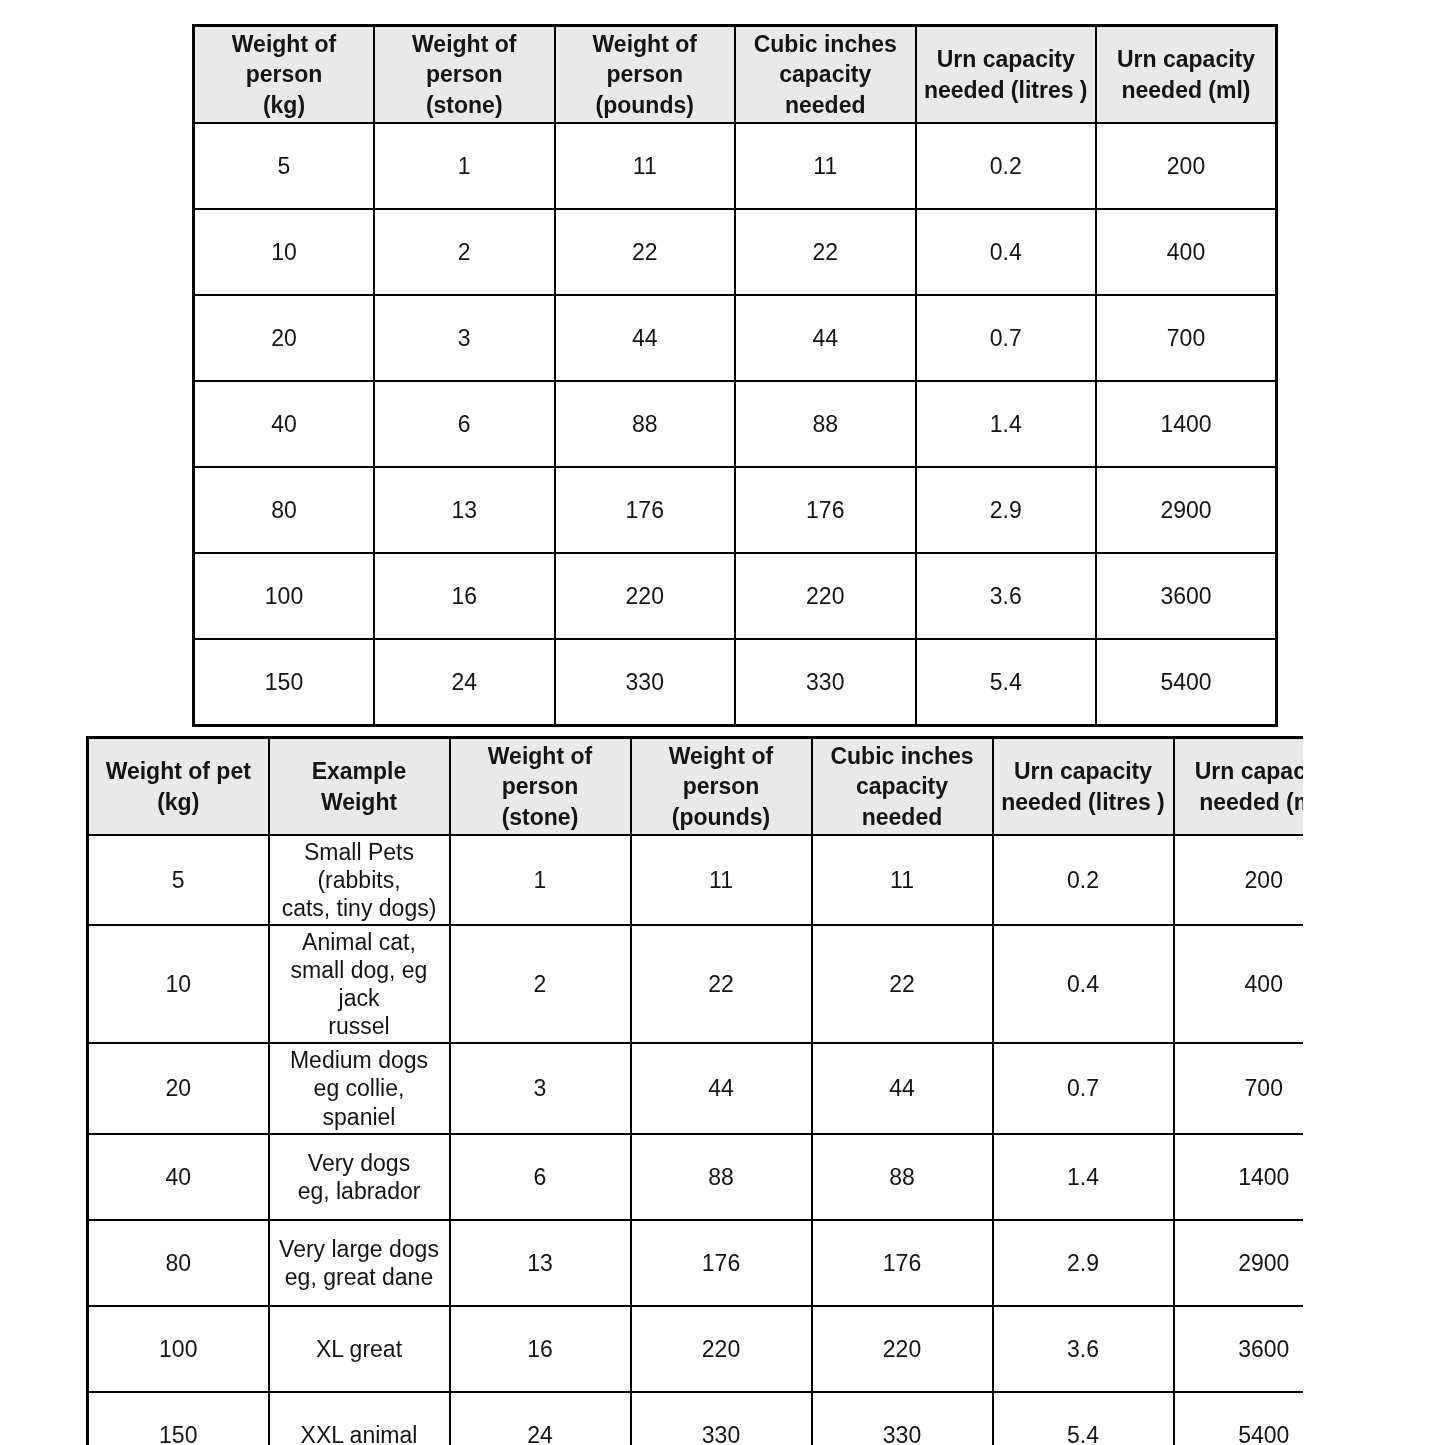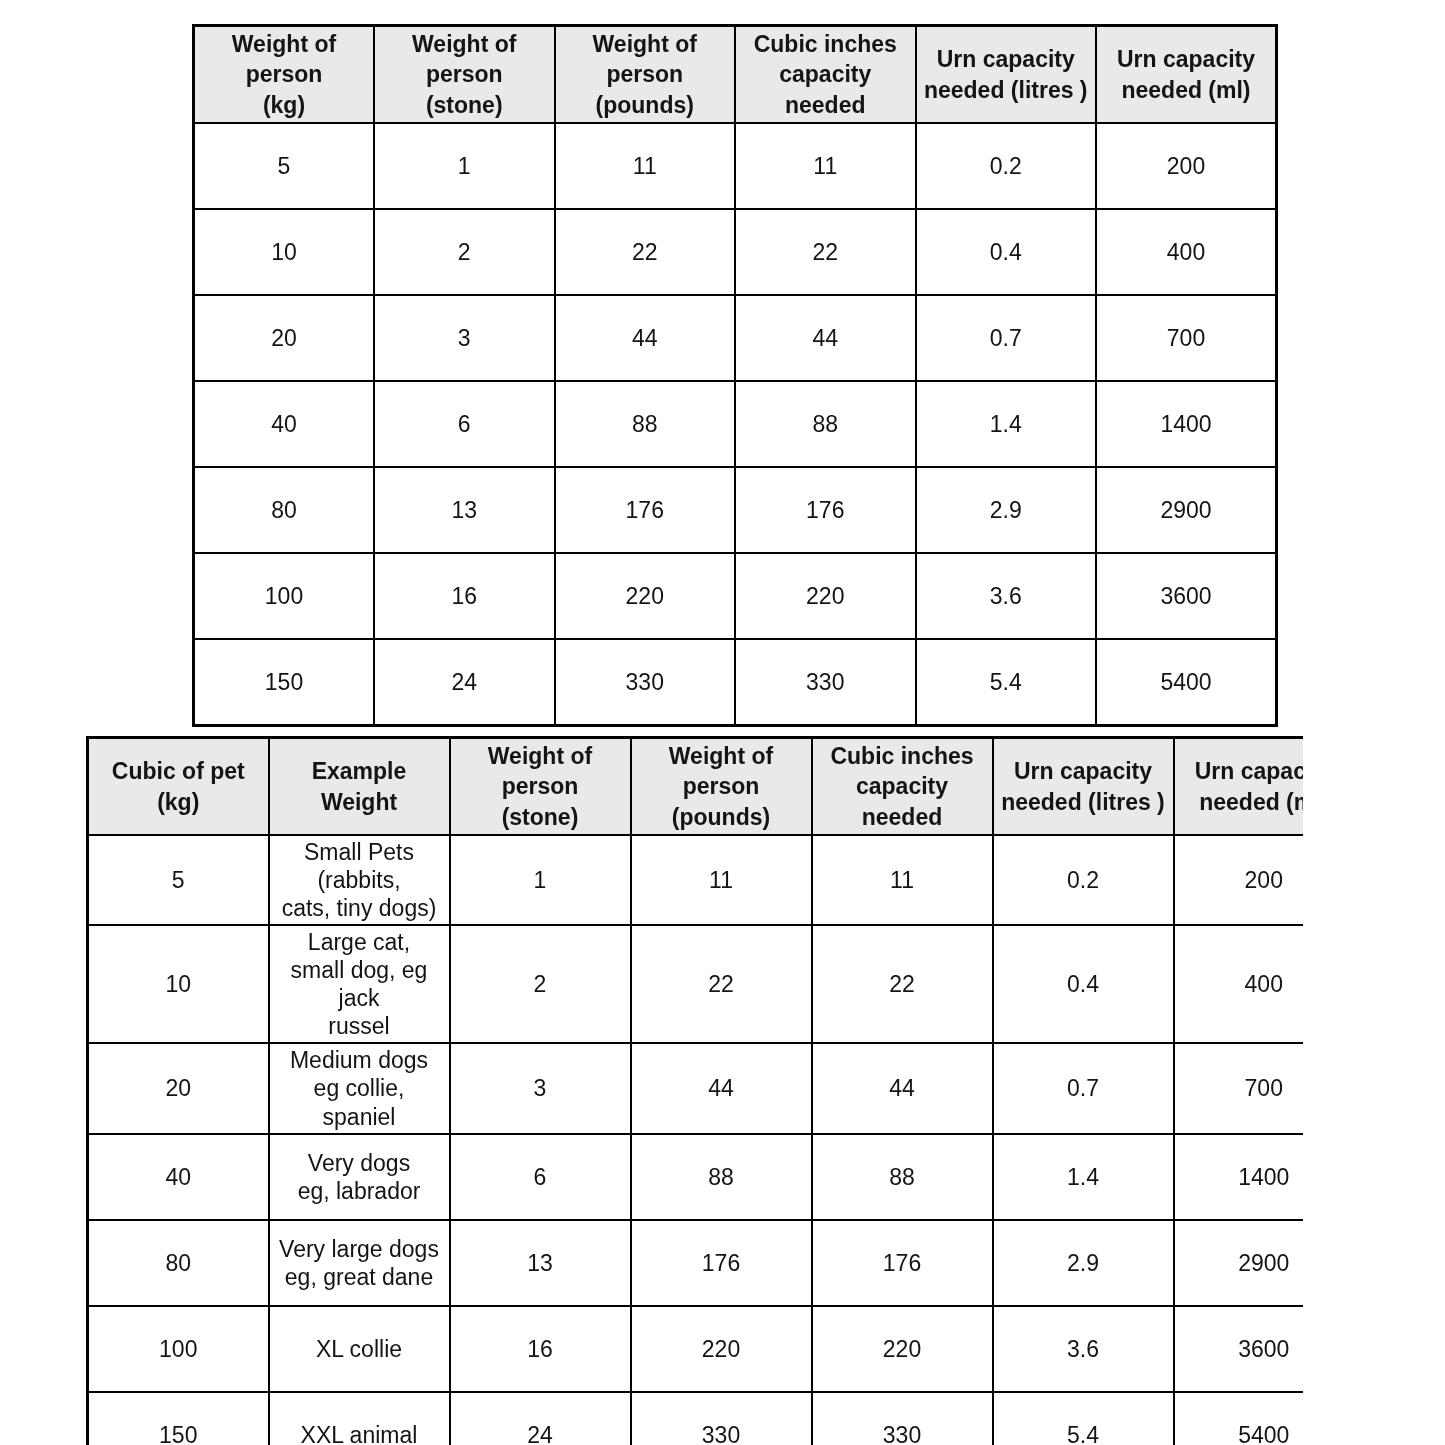--- a/index.html
+++ b/index.html
@@ -135,21 +135,21 @@
           <td>330</td>
           <td>5.4</td>
           <td>5400</td>
         </tr>
       </tbody>
   </table>
 
   <table class="data-table t2" data-table="pet_table">
     <thead>
       <tr>
-          <th>Cubic of pet
+          <th>Weight of pet
 (kg)</th>
           <th>Example Weight</th>
           <th>Weight of person
 (stone)</th>
           <th>Weight of person
 (pounds)</th>
           <th>Cubic inches
 capacity needed</th>
           <th>Urn capacity
 needed (litres )</th>
@@ -163,21 +163,21 @@
           <td>Small Pets (rabbits,
 cats, tiny dogs)</td>
           <td>1</td>
           <td>11</td>
           <td>11</td>
           <td>0.2</td>
           <td>200</td>
         </tr>
         <tr>
           <td>10</td>
-          <td>Large cat,
+          <td>Animal cat,
 small dog, eg jack
 russel</td>
           <td>2</td>
           <td>22</td>
           <td>22</td>
           <td>0.4</td>
           <td>400</td>
         </tr>
         <tr>
           <td>20</td>
@@ -204,21 +204,21 @@
           <td>Very large dogs
 eg, great dane</td>
           <td>13</td>
           <td>176</td>
           <td>176</td>
           <td>2.9</td>
           <td>2900</td>
         </tr>
         <tr>
           <td>100</td>
-          <td>XL collie</td>
+          <td>XL great</td>
           <td>16</td>
           <td>220</td>
           <td>220</td>
           <td>3.6</td>
           <td>3600</td>
         </tr>
         <tr>
           <td>150</td>
           <td>XXL animal</td>
           <td>24</td>

